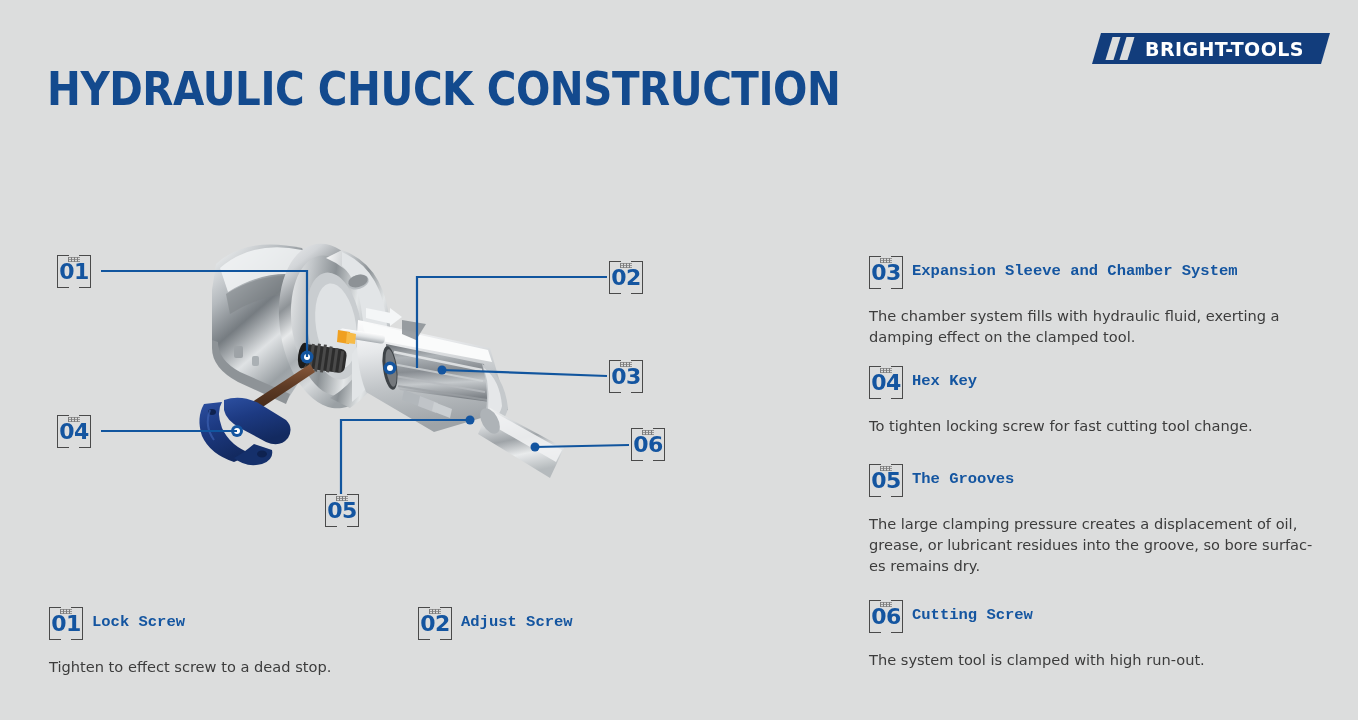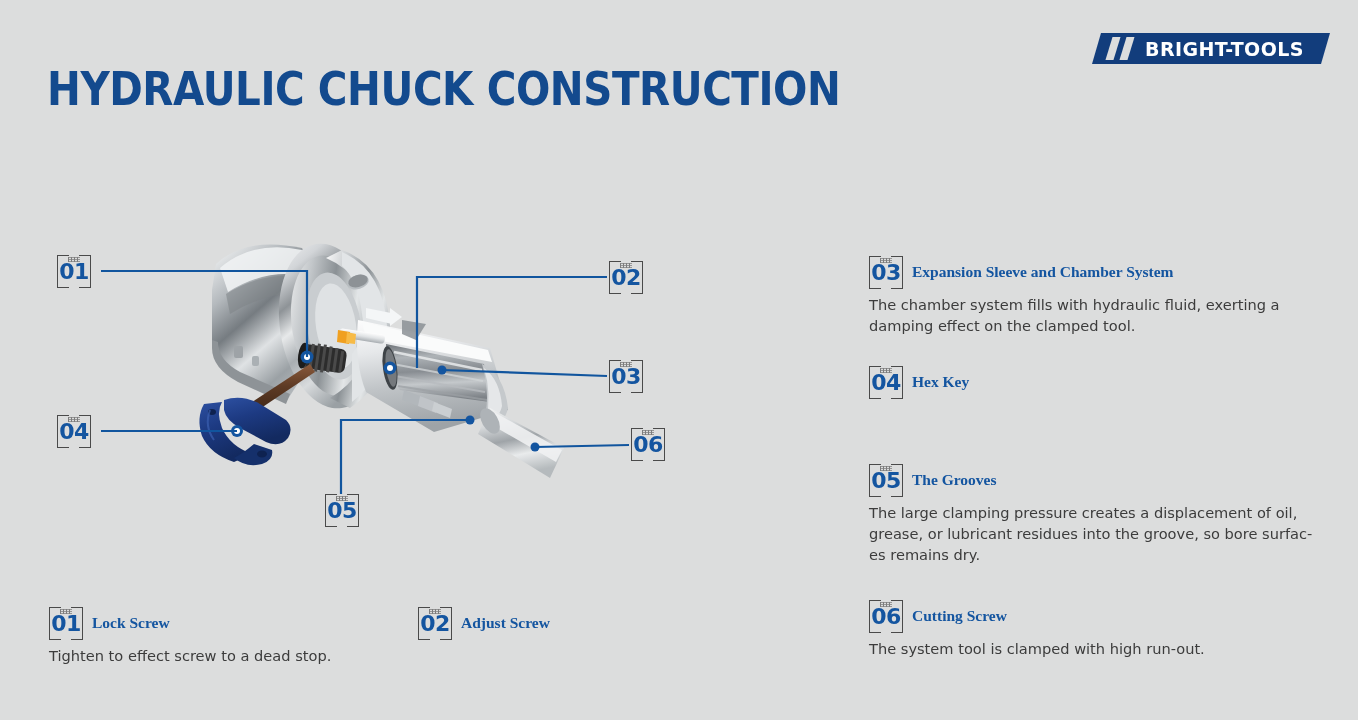--- a/index.html
+++ b/index.html
@@ -154,25 +154,25 @@
   .block .head {
     display: flex;
     align-items: flex-start;
     gap: 7px;
   }
   .block .head-text {
     font-size: 15.5px;
     font-weight: bold;
     color: #1455a0;
     line-height: 31px;
-    font-family: Liberation Serif, serif;
+    font-family: Liberation Mono, monospace;
     white-space: nowrap;
   }
   .block .body-text {
-    margin-top: 5px;
+    margin-top: 16px;
     font-size: 14.6px;
     line-height: 21px;
     color: #3c3c3c;
     font-family: "DejaVu Sans", sans-serif;
     white-space: pre-line;
   }
 
   
   .artwork {
     position: absolute;
@@ -472,20 +472,21 @@
 
   <div class="block" style="left:869px; top:366px; width:460px;">
     <div class="head">
       <div class="badge">
         <div class="frame"></div>
         <div class="hatch"></div>
         <div class="num">04</div>
       </div>
       <div class="head-text">Hex Key</div>
     </div>
+    <div class="body-text">To tighten locking screw for fast cutting tool change.</div>
   </div>
 
   <div class="block" style="left:869px; top:464px; width:470px;">
     <div class="head">
       <div class="badge">
         <div class="frame"></div>
         <div class="hatch"></div>
         <div class="num">05</div>
       </div>
       <div class="head-text">The Grooves</div>

